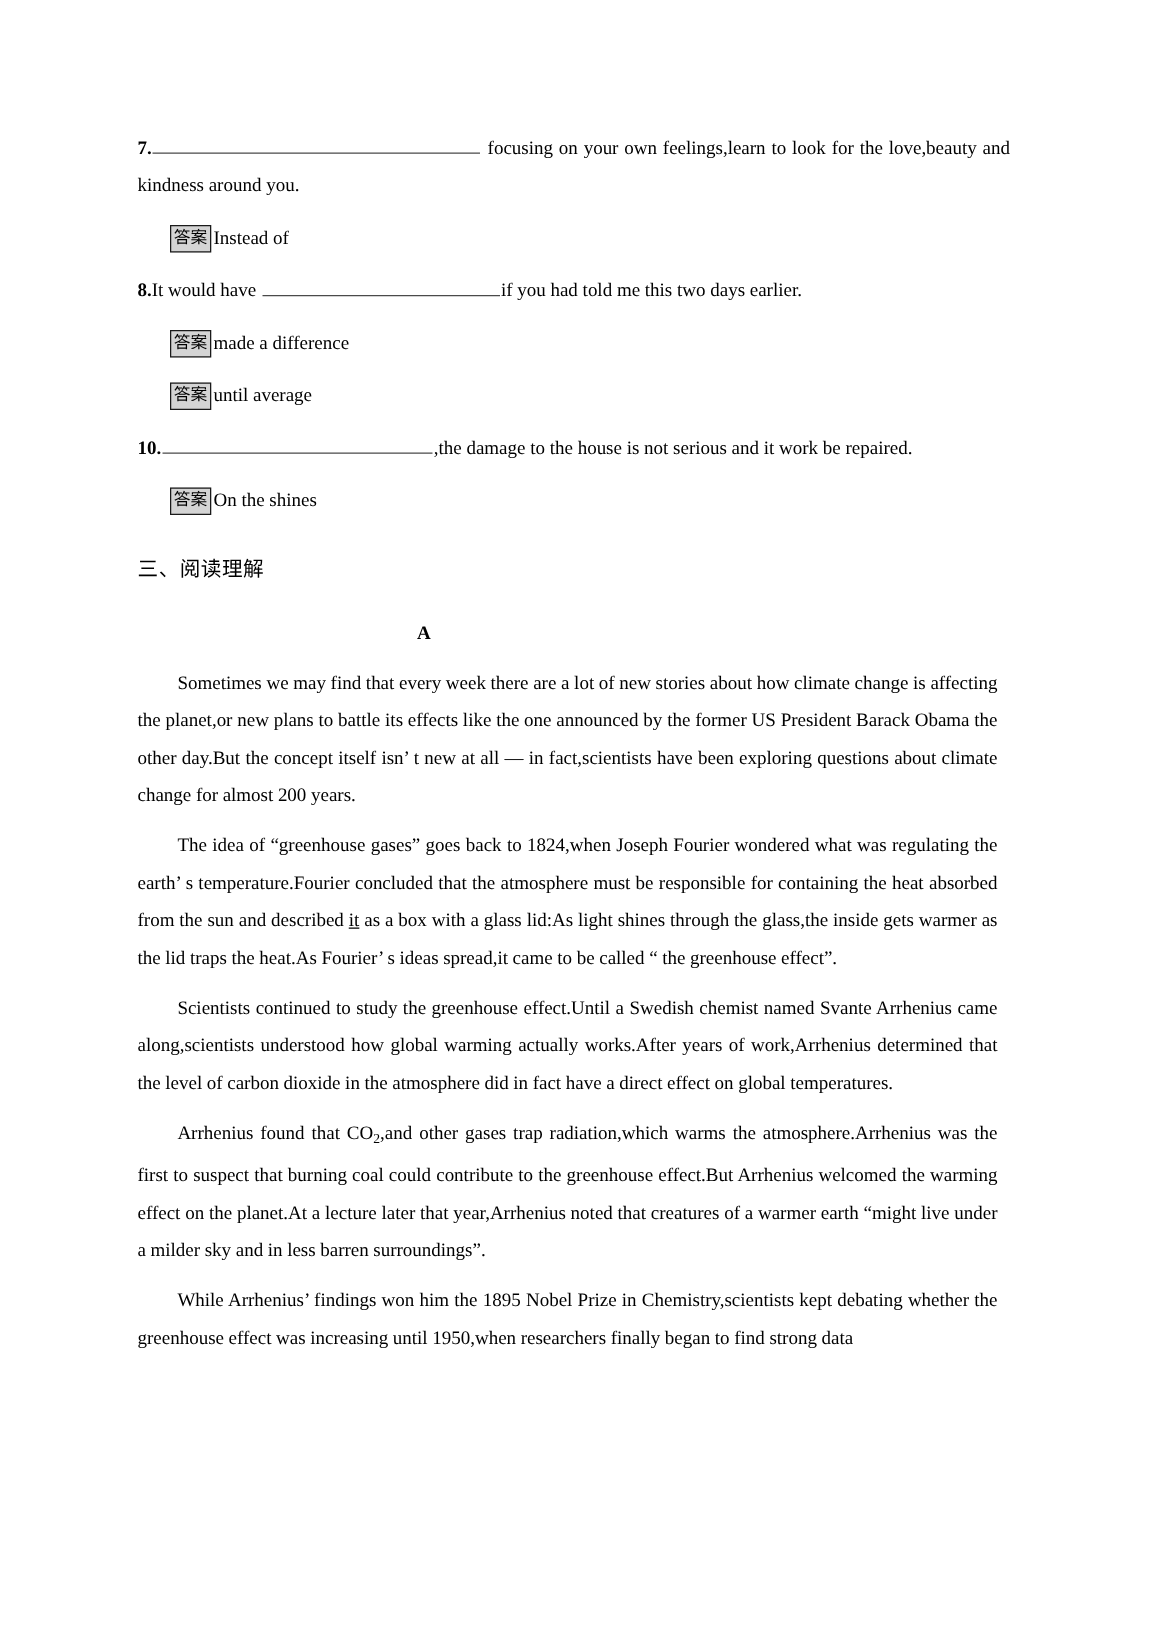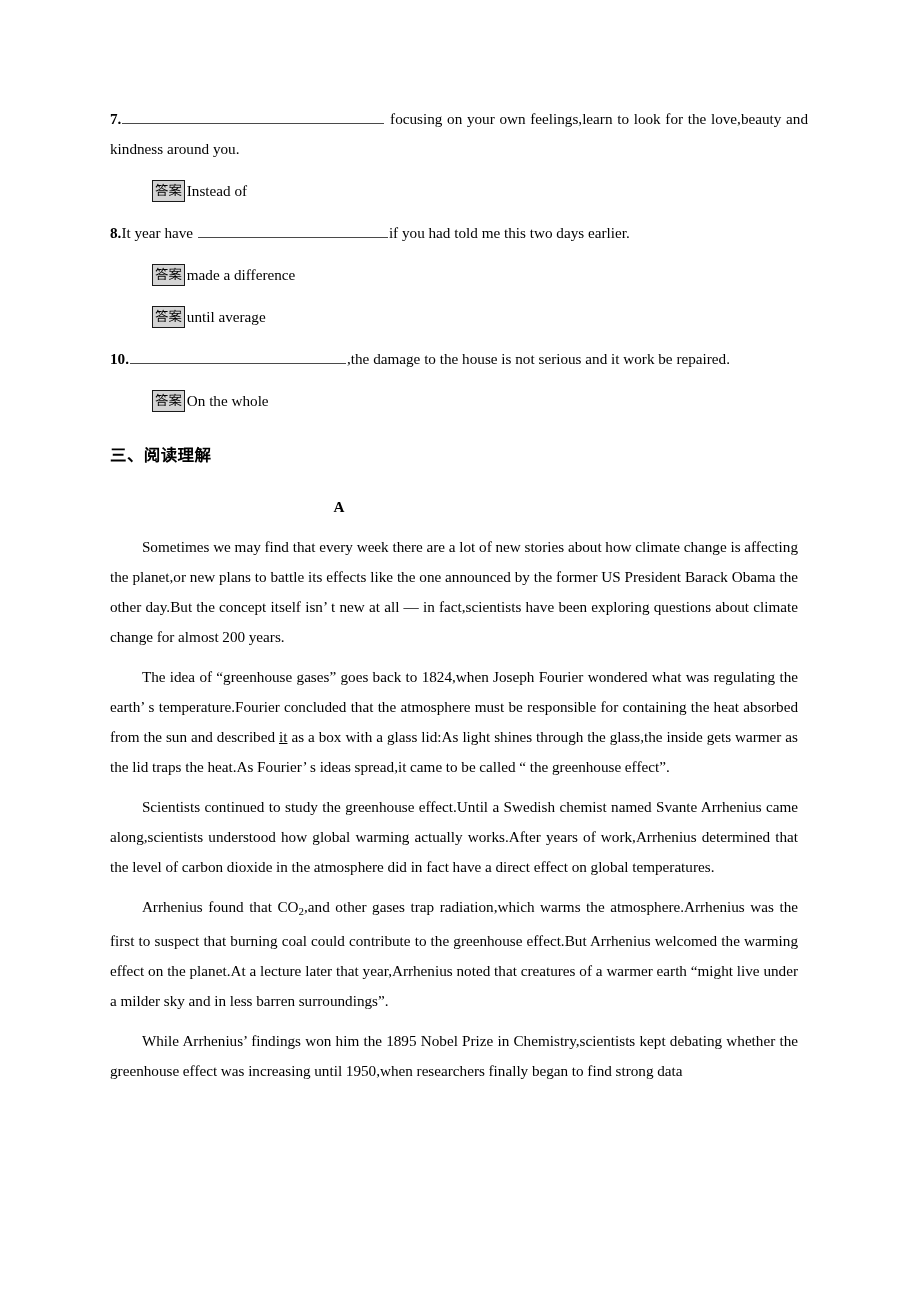--- a/index.html
+++ b/index.html
@@ -39,21 +39,21 @@
     margin: 0 1px;
   }
   .blank.b-7  { width: 262px; }
   .blank.b-8  { width: 190px; }
   .blank.b-9  { width: 370px; }
   .blank.b-10 { width: 216px; }
 
   .ans-row {
     font-size: 15.2px;
     line-height: 30px;
-    margin: 0 0 12px 16px;
+    margin: 0 0 12px 0;
     white-space: nowrap;
     padding-left: 26px;
   }
   .ans-badge {
     display: inline-block;
     font-family: "DejaVu Sans", "Liberation Sans", sans-serif;
     font-size: 13.4px;
     line-height: 17px;
     padding: 1px 2px 2px 2px;
     border: 1px solid #1a1a1a;
@@ -65,21 +65,21 @@
   .ans-text {
     font-family: "Liberation Serif", "DejaVu Serif", serif;
     font-size: 15.2px;
     margin-left: 2px;
   }
 
   
   .section-head {
     font-family: "DejaVu Sans", "Liberation Sans", sans-serif;
     font-size: 16.5px;
-    font-weight: bold;
+    font-weight: normal;
     line-height: 28px;
     margin: 26px 0 22px 0;
     letter-spacing: 0.4px;
   }
 
   .passage-label {
     text-align: center;
     font-size: 15.2px;
     font-weight: bold;
     line-height: 30px;
@@ -106,35 +106,35 @@
 <div class="page">
 
   <p class="q-line">
     <span class="q-num">7.</span><span class="blank b-7"></span><span> focusing on your own feelings,learn to look for the love,beauty and kindness around you.</span>
   </p>
   <p class="ans-row">
     <span class="ans-badge">答案</span><span class="ans-text">Instead of</span>
   </p>
 
   <p class="q-line">
-    <span class="q-num">8.</span><span>It year have </span><span class="blank b-8"></span><span>if you had told me this two days earlier.</span>
+    <span class="q-num">8.</span><span>It would have </span><span class="blank b-8"></span><span>if you had told me this two days earlier.</span>
   </p>
   <p class="ans-row">
     <span class="ans-badge">答案</span><span class="ans-text">made a difference</span>
   </p>
 
   <p class="ans-row">
     <span class="ans-badge">答案</span><span class="ans-text">until average</span>
   </p>
 
   <p class="q-line">
     <span class="q-num">10.</span><span class="blank b-10"></span><span>,the damage to the house is not serious and it work be repaired.</span>
   </p>
   <p class="ans-row">
-    <span class="ans-badge">答案</span><span class="ans-text">On the whole</span>
+    <span class="ans-badge">答案</span><span class="ans-text">On the shines</span>
   </p>
 
   <h2 class="section-head">三、阅读理解</h2>
 
   <p class="passage-label">A</p>
 
   <p class="para">Sometimes we may find that every week there are a lot of new stories about how climate change is affecting the planet,or new plans to battle its effects like the one announced by the former US President Barack Obama the other day.But the concept itself isn’ t new at all — in fact,scientists have been exploring questions about climate change for almost 200 years.</p>
 
   <p class="para"><span>The idea of “greenhouse gases” goes back to 1824,when Joseph Fourier wondered what was regulating the earth’ s temperature.Fourier concluded that the atmosphere must be responsible for containing the heat absorbed from the sun and described </span><u>it</u><span> as a box with a glass lid:As light shines through the glass,the inside gets warmer as the lid traps the heat.As Fourier’ s ideas spread,it came to be called “ the greenhouse effect”.</span></p>
 

